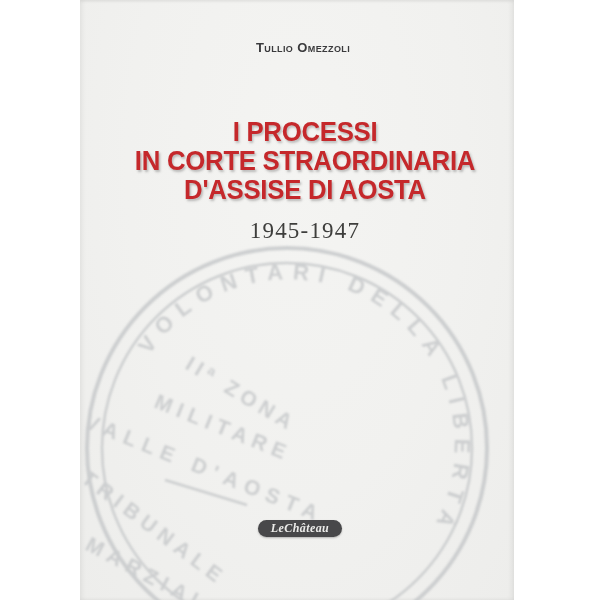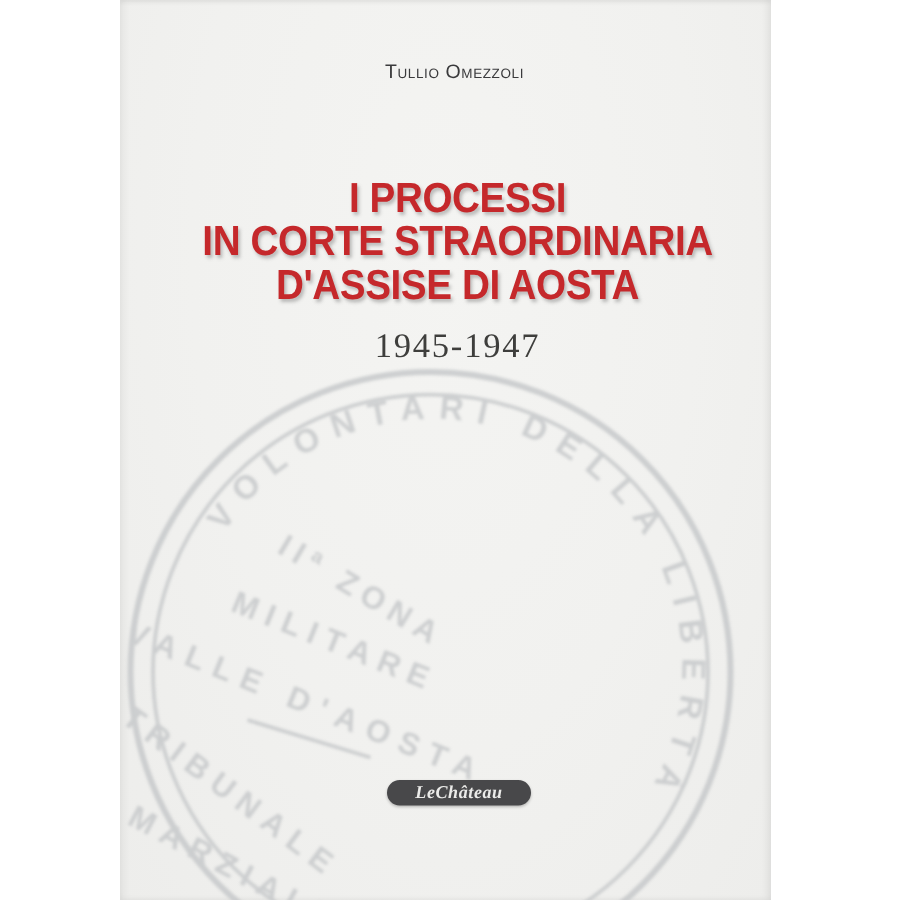--- a/index.html
+++ b/index.html
@@ -17,36 +17,36 @@
   
   .stamp{position:absolute;left:0;top:0;pointer-events:none;}
   .stamp-g{opacity:.82;font-family:"Liberation Sans",sans-serif;font-weight:bold;}
   .stamp-g circle,.stamp-g line{fill:none;}
   .ring-text{font-size:22px;letter-spacing:9px;}
   .stamp-line{font-size:21px;}
   
   .cover-content{position:absolute;left:16px;right:0;top:0;bottom:0;text-align:center;}
   .author{
     position:absolute;top:40px;left:0;right:4px;
-    font-variant:small-caps;font-weight:400;font-size:13px;letter-spacing:.4px;text-align:center;
+    font-variant:small-caps;font-weight:700;font-size:13px;letter-spacing:.4px;text-align:center;
   }
   .title{
     position:absolute;top:117px;left:0;right:0;
     font-weight:bold;font-size:28px;line-height:29px;letter-spacing:-.3px;
     transform:scaleX(.92);
     text-shadow:1.5px 2px 2.5px rgba(105,105,105,.42);
   }
   .title-line{display:block;}
   .years{
     position:absolute;top:218px;left:0;right:0;
     font-family:"Liberation Serif",serif;font-size:23px;letter-spacing:1.2px;color:#3e3e3c;
   }
   
   .pill{
-    position:absolute;left:178px;top:520px;width:96px;height:17px;border-radius:9px;
+    position:absolute;left:178px;top:520px;width:84px;height:17px;border-radius:9px;
     display:flex;align-items:center;justify-content:center;
     box-shadow:0 1px 2px rgba(0,0,0,.25);
   }
   .pill-label{
     font-family:"Liberation Serif",serif;font-style:italic;font-weight:700;
     font-size:12px;color:#ebebe9;letter-spacing:.4px;line-height:17px;
   }
   
   .logo{position:absolute;left:270px;top:536px;width:160px;height:58px;}
   .cart{position:absolute;left:0;top:0;width:46px;height:56px;}

